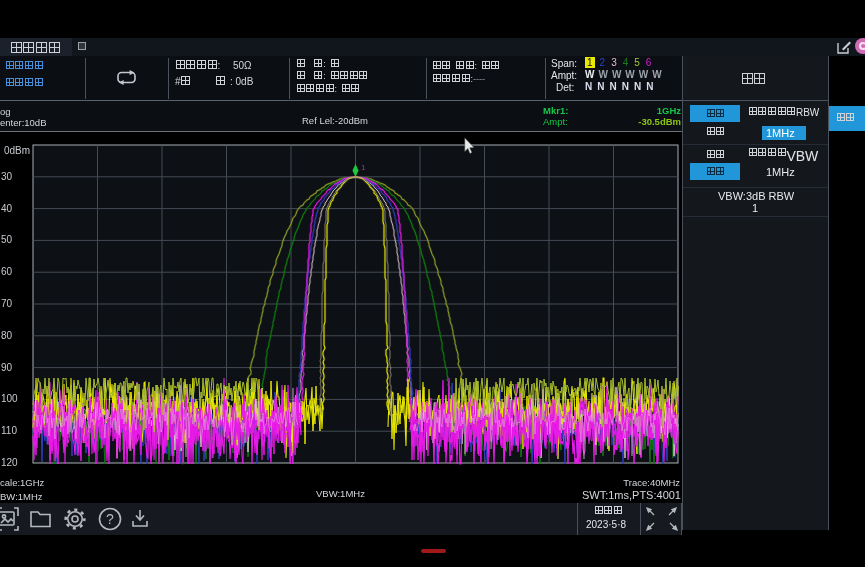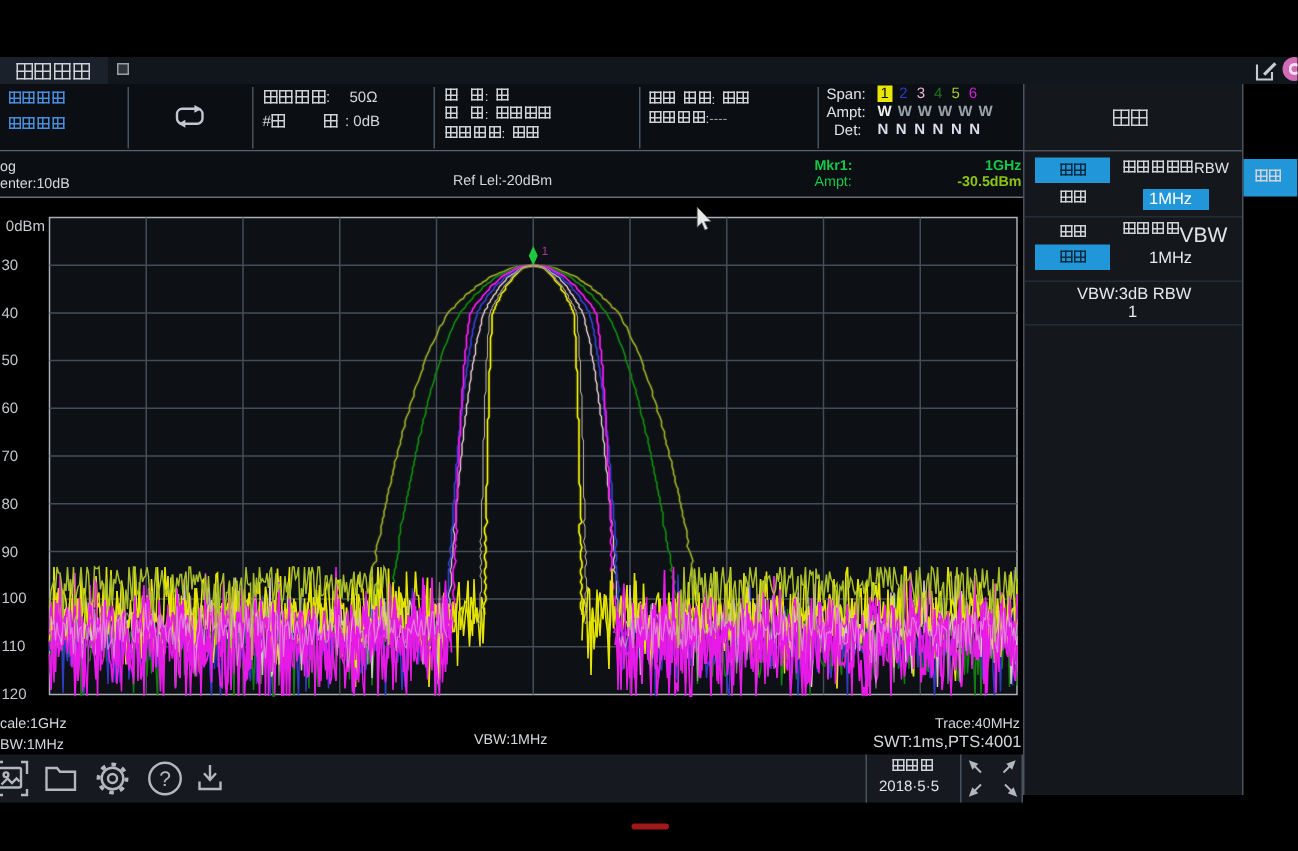--- a/index.html
+++ b/index.html
@@ -305,21 +305,21 @@
 <text x="110" y="20" text-anchor="middle" font-size="14" fill="#b4b8be" font-family="Liberation Sans">?</text>
 </svg>
 <div class="abs" style="left:577px;top:503px;width:1px;height:32px;background:#4a515c"></div>
 <div class="abs" style="left:640px;top:503px;width:1px;height:32px;background:#4a515c"></div>
 <div class="abs" style="left:681px;top:503px;width:1px;height:32px;background:#4a515c"></div>
 <div class="row g" style="left:594px;top:506px">
       <i class="cj s8"></i>
       <i class="cj s8"></i>
       <i class="cj s8"></i>
     </div>
-<div class="row" style="left:586px;top:519px;font-size:10px;color:#e2e5e8">2018·5·5</div>
+<div class="row" style="left:586px;top:519px;font-size:10px;color:#e2e5e8">2023·5·8</div>
 <svg class="abs" style="left:644px;top:506px" width="36" height="26" viewBox="0 0 36 26">
 <g stroke="#b4b8be" stroke-width="1.3" fill="#b4b8be">
 <path d="M4 3 l6 6" fill="none"></path>
         <path d="M3 2 l4 1.5 -2.5 2.5 z"></path>
 <path d="M25 9 l6-6" fill="none"></path>
         <path d="M32 2 l-4 1.5 2.5 2.5 z"></path>
 <path d="M10 17 l-6 6" fill="none"></path>
         <path d="M3 24 l4-1.5 -2.5-2.5 z"></path>
 <path d="M26 17 l6 6" fill="none"></path>
         <path d="M33 24 l-4-1.5 2.5-2.5 z"></path>

